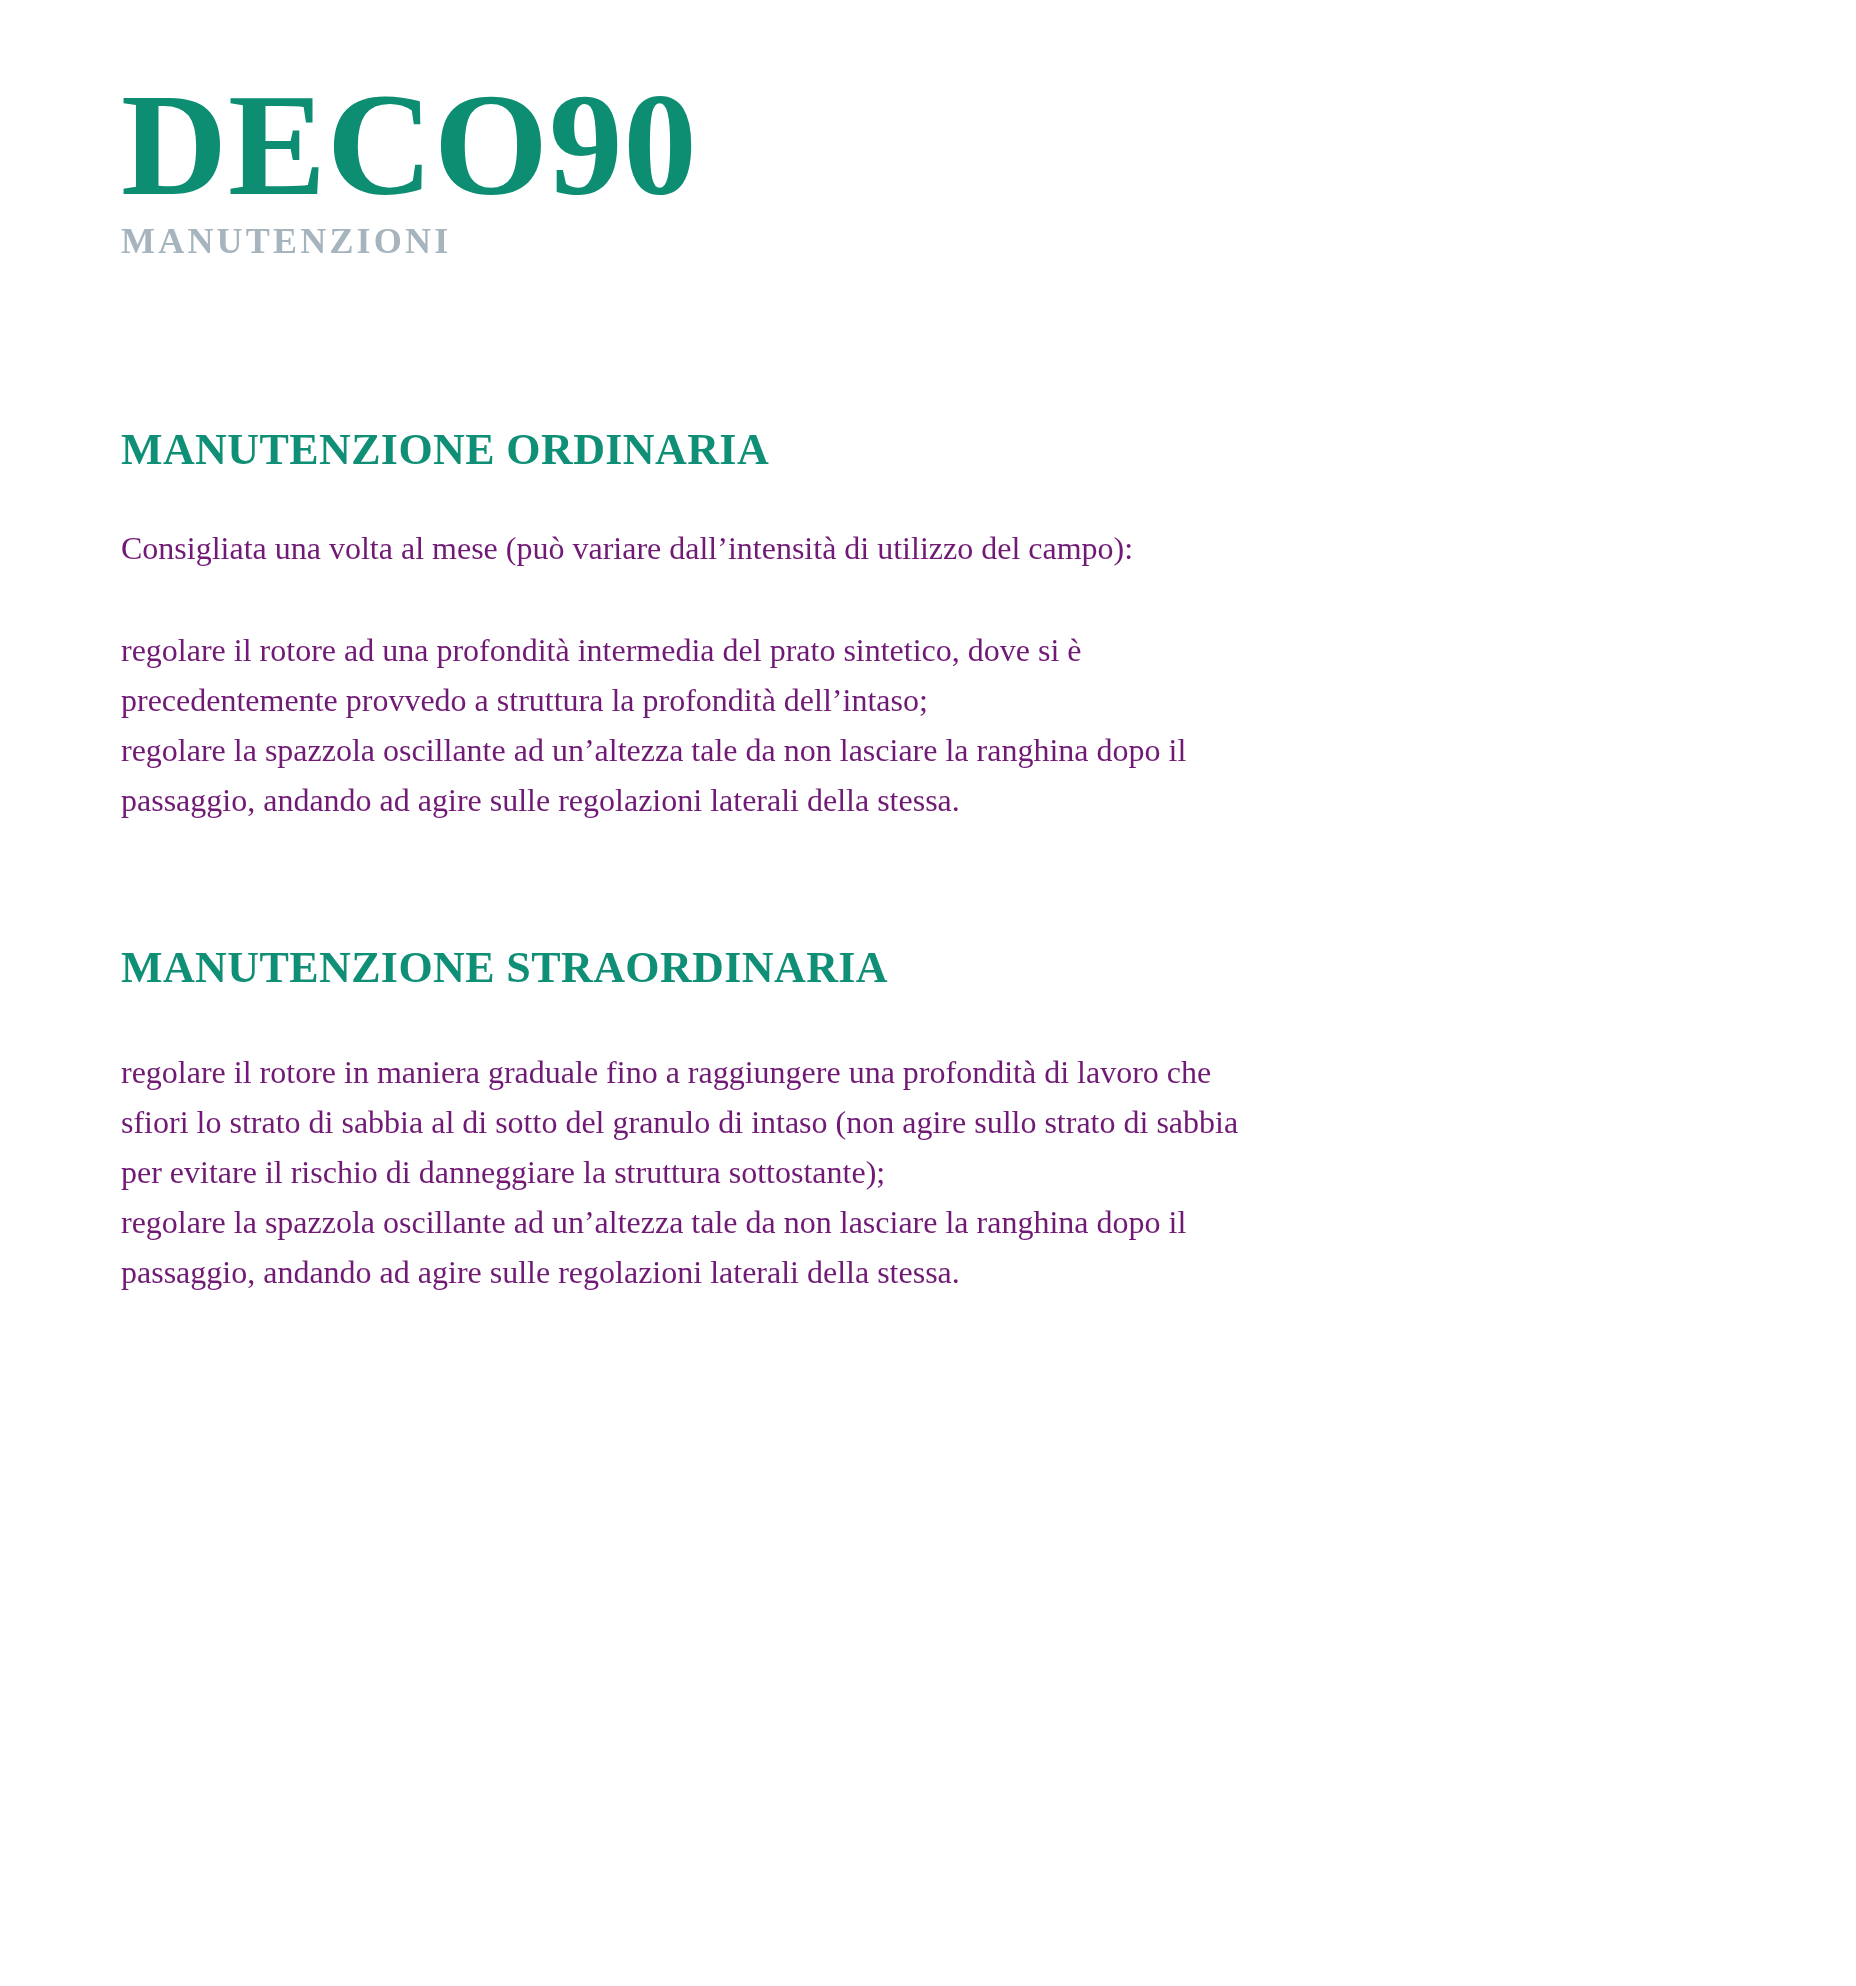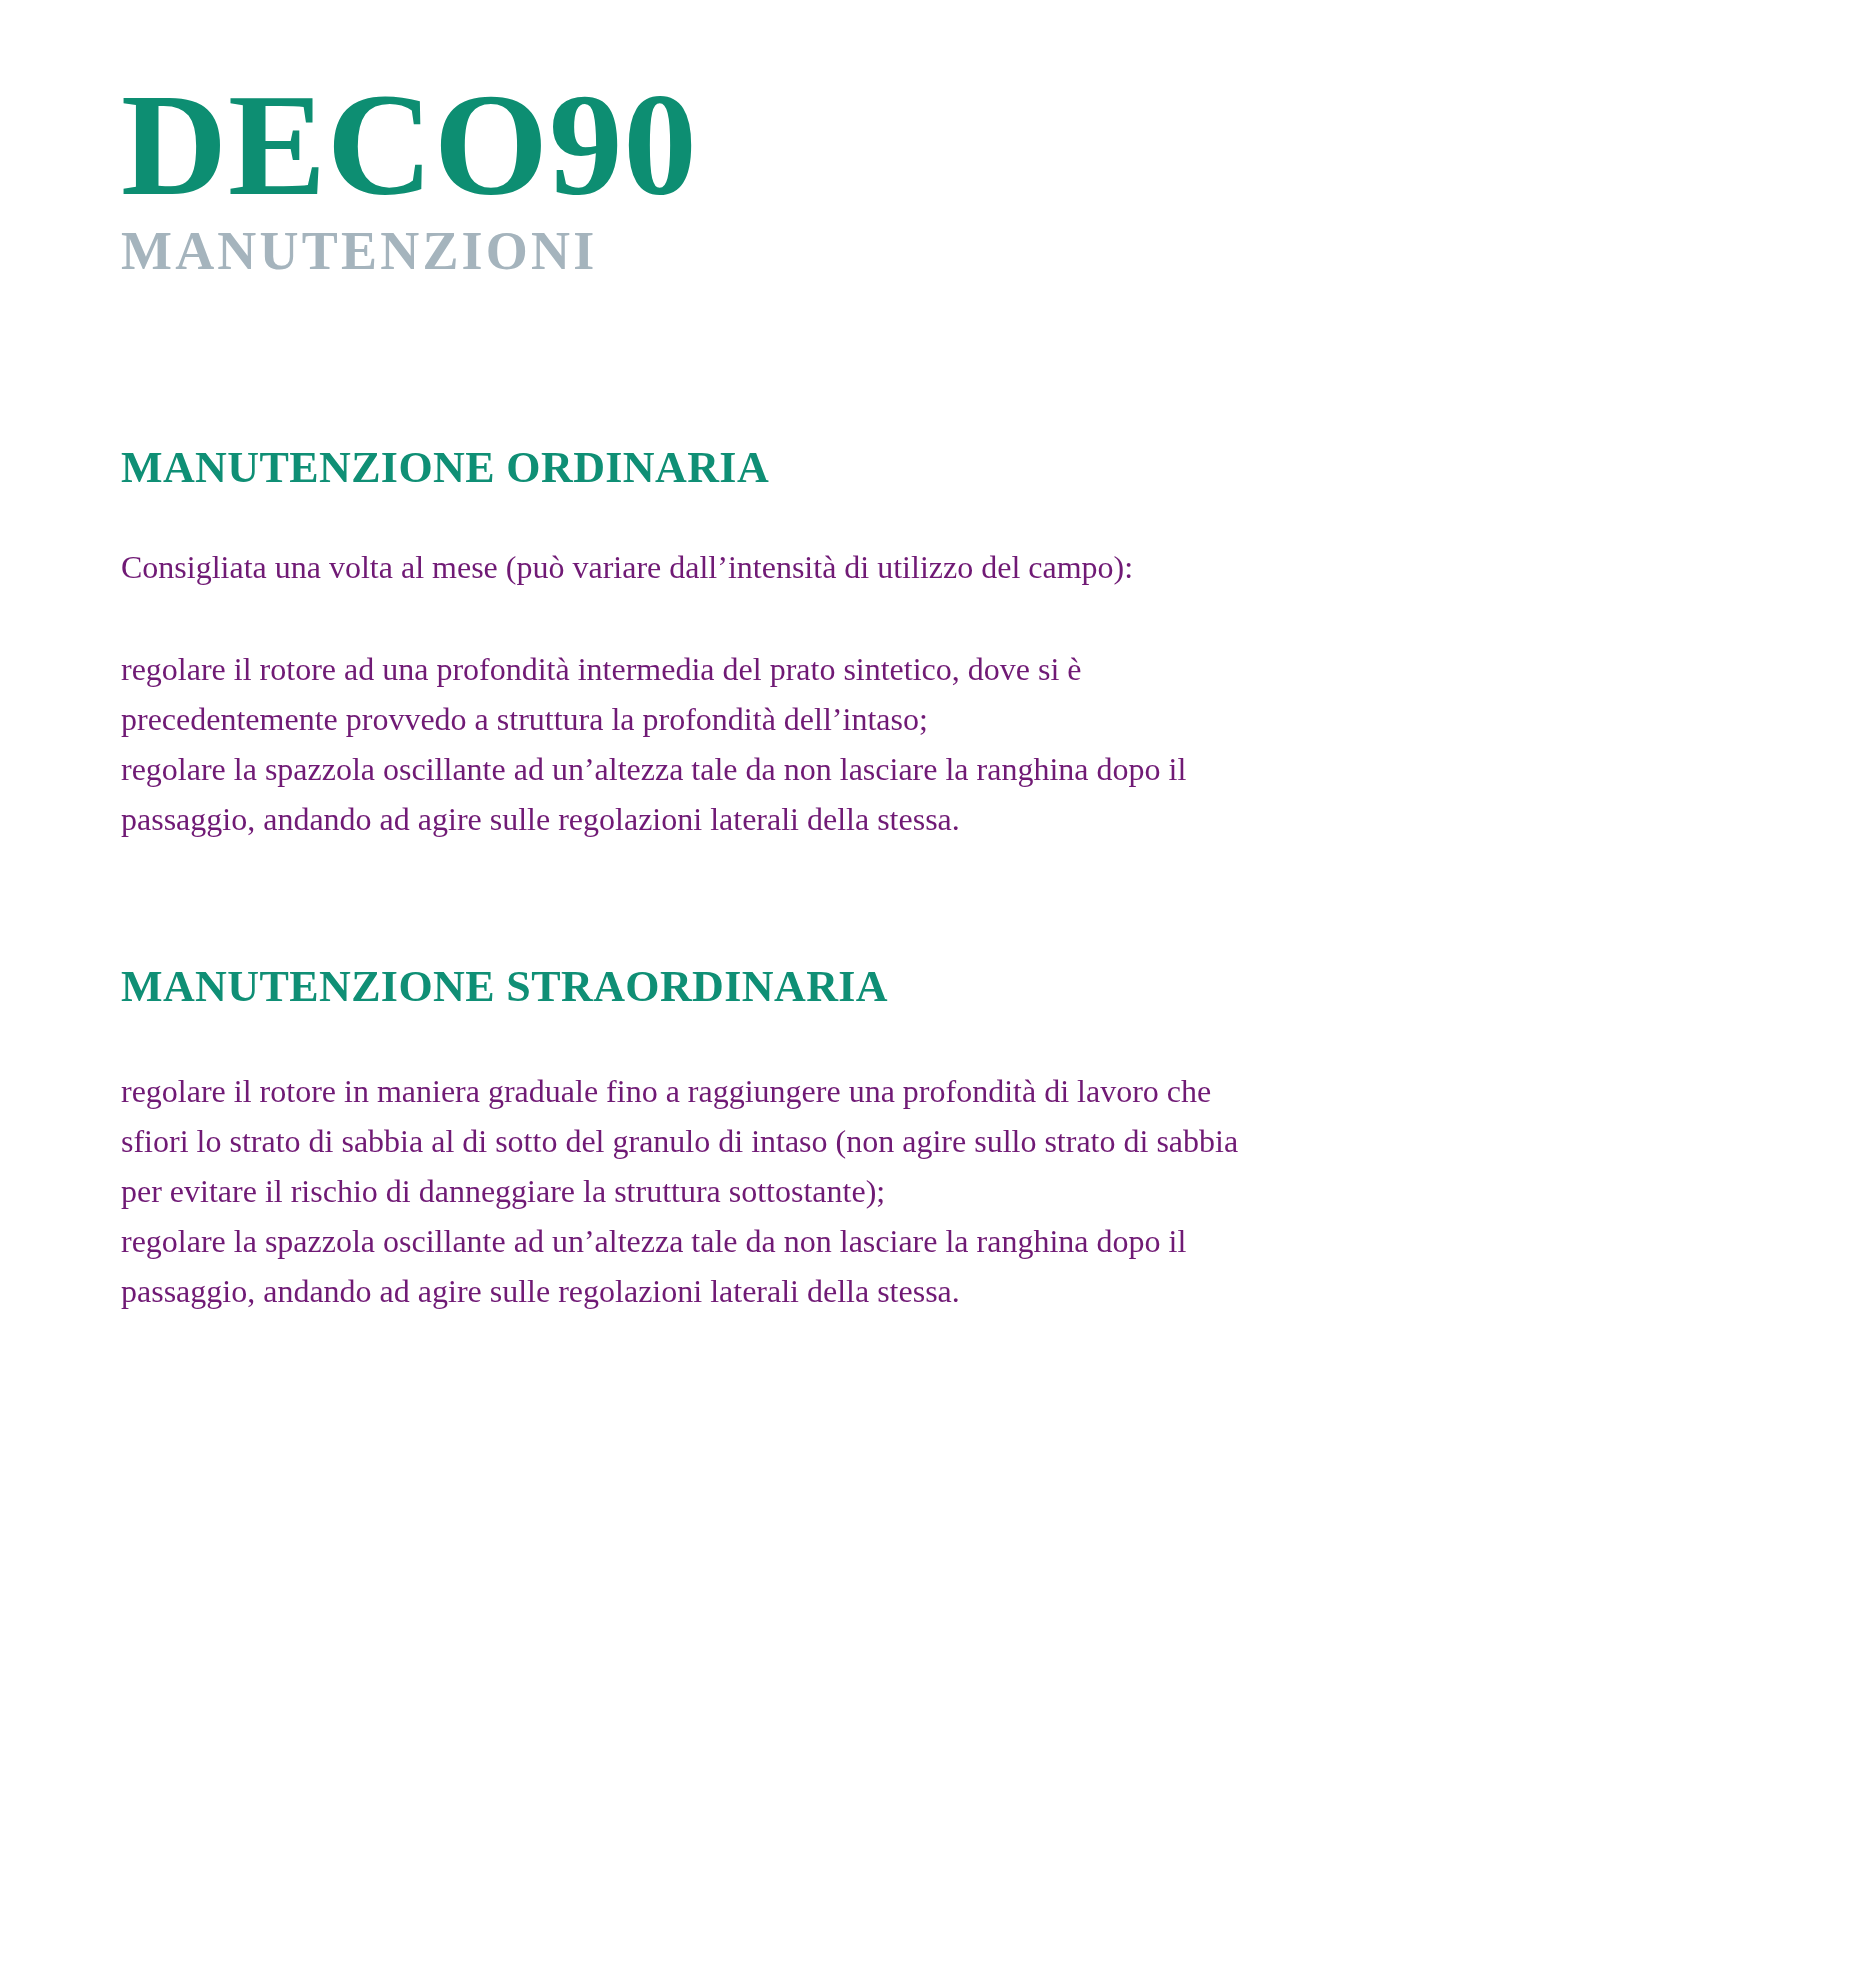--- a/index.html
+++ b/index.html
@@ -20,21 +20,21 @@
   .brand-title {
     margin: 0;
     font-size: 147px;
     line-height: 1.0;
     font-weight: 800;
     letter-spacing: 0.8px;
     color: #0d8e72;
   }
   .brand-subtitle {
     margin-top: 4.8px;
-    font-size: 54px;
+    font-size: 36px;
     line-height: 1.05;
     font-weight: 800;
     letter-spacing: 3.2px;
     color: #a5b4bd;
   }
   .section-heading {
     margin: 0;
     font-size: 44px;
     line-height: 1.2;
     font-weight: 800;

